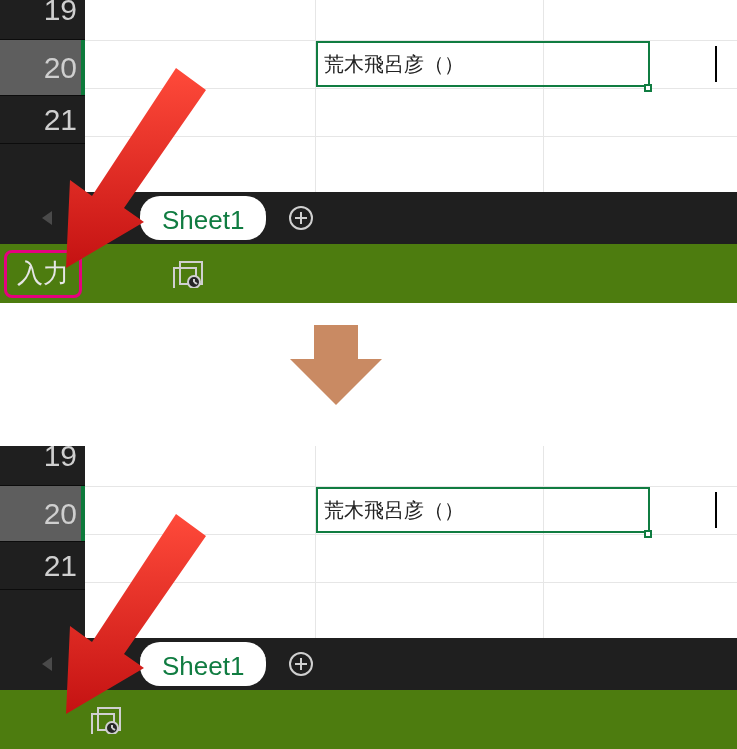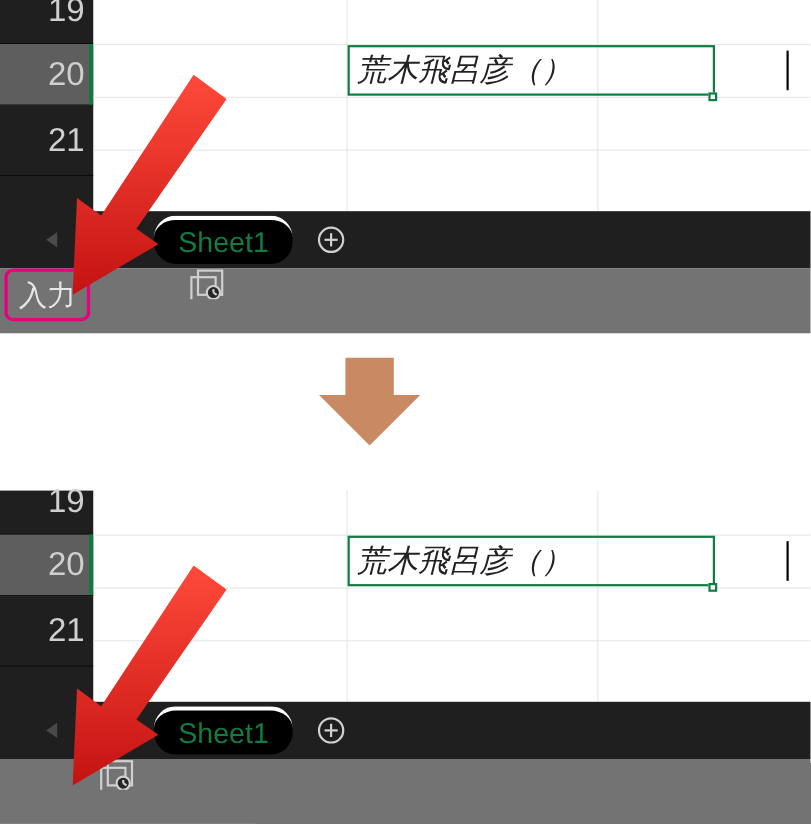--- a/index.html
+++ b/index.html
@@ -8,52 +8,52 @@
   .panel.top { top: 0; }
   .panel.bot { margin-top: 143px; }
 
   
   .rowhdrs { position:absolute; left:0; top:0; width:85px; background:#1f1f1f; }
   .rowcell { height:56px; color:#cfcfcf; font-size:30px; display:flex; align-items:center; justify-content:flex-end; padding-right:8px; border-bottom:1px solid #0c0c0c; position:relative; }
   .rowcell.r19 { height:40px; align-items:center; padding-top:0; }
   .rowcell.r19 span { position:relative; top:-10px; }
   .rowcell.r20 { background:#5e5e5e; }
   .rowcell.r20::after { content:""; position:absolute; right:0; top:0; bottom:0; width:4px; background:#0e7a3b; }
-  .rowcell.r21 { height:64px; }
+  .rowcell.r21 { height:48px; }
   .rowcell.r22 { height:56px; border-bottom:none; }
 
   
   .grid { position:absolute; left:85px; top:0; right:0; bottom:111px; background:#fff; }
   .vline { position:absolute; top:0; bottom:0; width:1px; background:#e6e6e6; }
   .vline.va { left:230px; }
   .vline.vb { left:458px; }
   .hline { position:absolute; left:0; right:0; height:1px; background:#e6e6e6; }
   .hline.ha { top:40px; }
   .hline.hb { top:88px; }
   .hline.hc { top:136px; }
-  .activecell { position:absolute; left:231px; top:41px; width:334px; height:46px; border:2px solid #107c41; display:flex; align-items:center; padding-left:6px; padding-right:8px; font-size:28px; color:#222; white-space:nowrap;font-style:italic; }
+  .activecell { position:absolute; left:231px; top:41px; width:334px; height:46px; border:2px solid #107c41; display:flex; align-items:center; padding-left:6px; padding-right:8px; font-size:20px; color:#222; white-space:nowrap; }
   .caret { position:absolute; right:20px; top:46px; width:2px; height:36px; background:#000; }
   .fillh { position:absolute; left:559px; top:84px; width:8px; height:8px; background:#fff; border:2px solid #107c41; }
 
   
   .tabstrip { position:absolute; left:0; right:0; top:192px; height:52px; background:#1f1f1f; display:flex; align-items:stretch; }
   .navwrap { width:140px; display:flex; align-items:center; justify-content:center; gap:36px; }
   .nav-tri { width:0; height:0; border-top:7px solid transparent; border-bottom:7px solid transparent; }
   .nav-l { border-right:10px solid #8a8a8a; }
   .nav-r { border-left:10px solid #8a8a8a; }
   .disabled .nav-l, .disabled .nav-r { border-right-color:#4a4a4a; border-left-color:#4a4a4a; }
-  .sheet-tab { background:#000000; height:44px; margin-top:4px; padding:0 22px; display:flex; align-items:center; color:#107c41; font-size:26px; border-top:4px solid #fff;border-radius:20px; }
+  .sheet-tab { background:#ffffff; height:44px; margin-top:4px; padding:0 22px; display:flex; align-items:center; color:#107c41; font-size:26px; border-top:4px solid #fff;border-radius:20px; }
   .addsheet { width:70px; display:flex; align-items:center; justify-content:center; }
   .plus { width:24px; height:24px; border:2px solid #d0d0d0; border-radius:50%; position:relative; }
   .plus::before, .plus::after { content:""; position:absolute; background:#d0d0d0; }
   .plus::before { left:50%; top:4px; bottom:4px; width:2px; transform:translateX(-50%); }
   .plus::after  { top:50%; left:4px; right:4px; height:2px; transform:translateY(-50%); }
 
   
-  .statusbar { position:absolute; left:0; right:0; top:244px; height:59px; background:#737373; display:flex; align-items:flex-start; }
+  .statusbar { position:absolute; left:0; right:0; top:244px; height:59px; background:#4d7c0f; display:flex; align-items:center; }
   .modecell { border:3px solid #e6007e; border-radius:8px; margin-left:4px; height:48px; padding:0 10px; display:flex; align-items:center; color:#e6e6e6; font-size:26px; }
   .layouticon { margin-left:90px; color:#d0d0d0; }
   .layouticon svg { display:block; }
 
   
   .redarrow { position:absolute; left:66px; top:68px; width:140px; height:200px; pointer-events:none; }
 
   
   .centerarrow { position:absolute; left:290px; top:325px; width:92px; height:80px; }
 </style>

